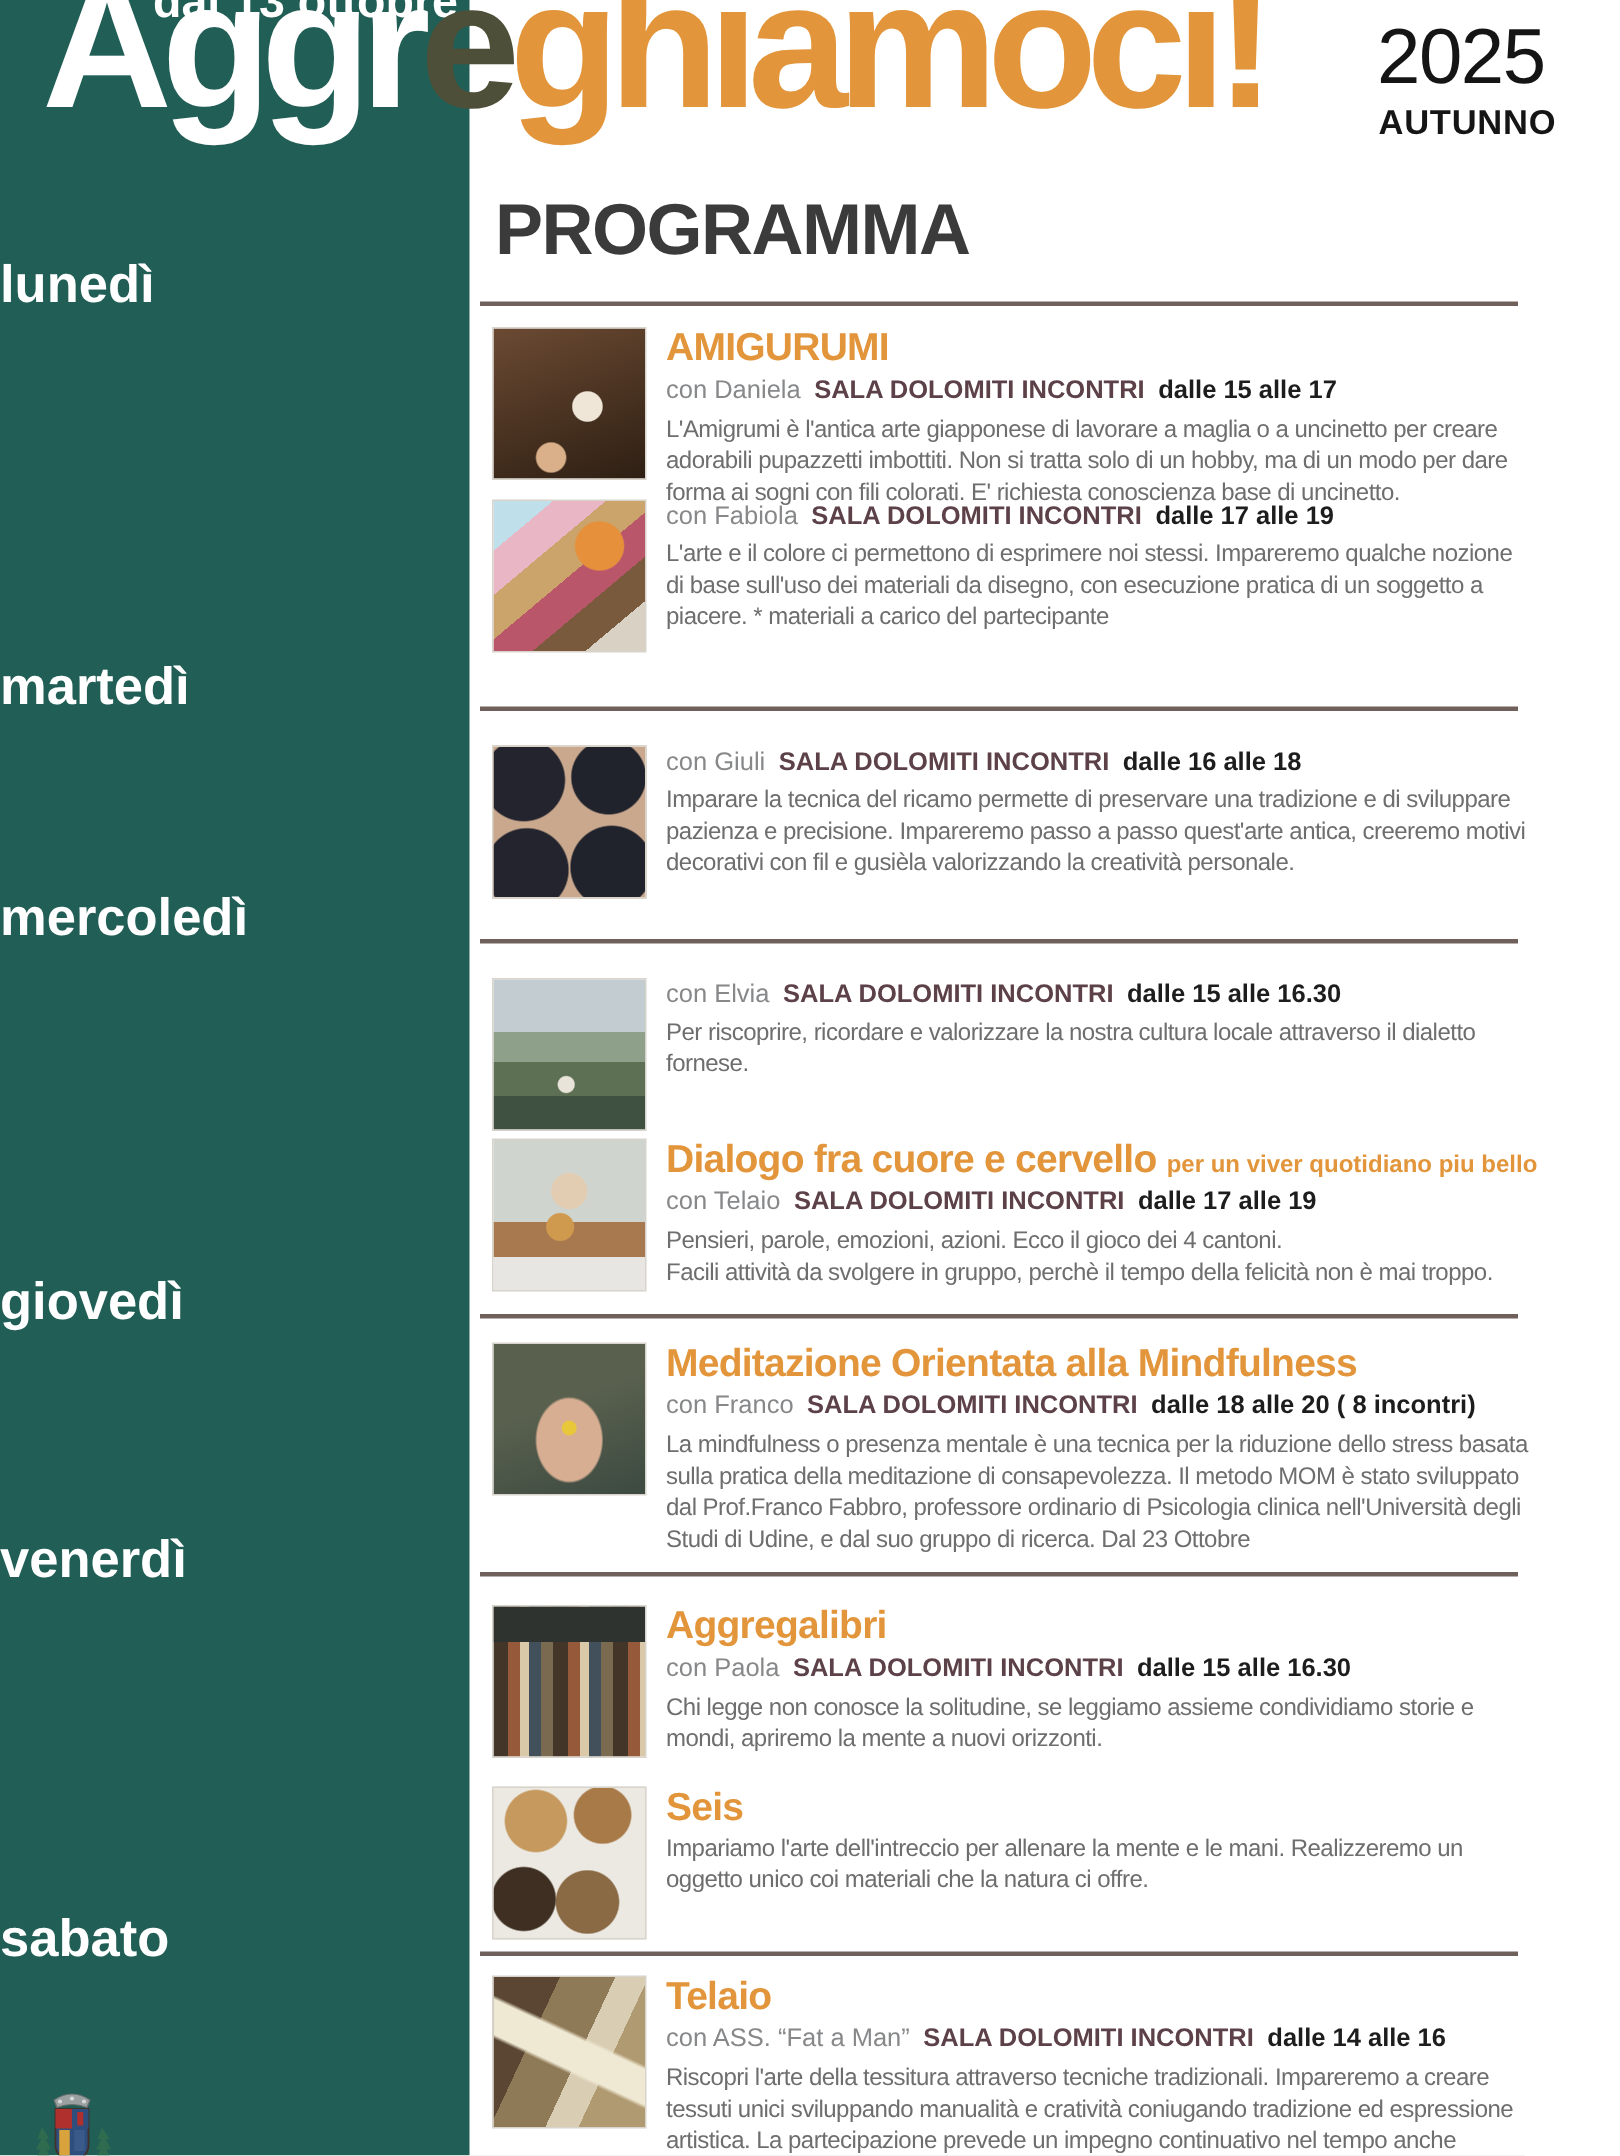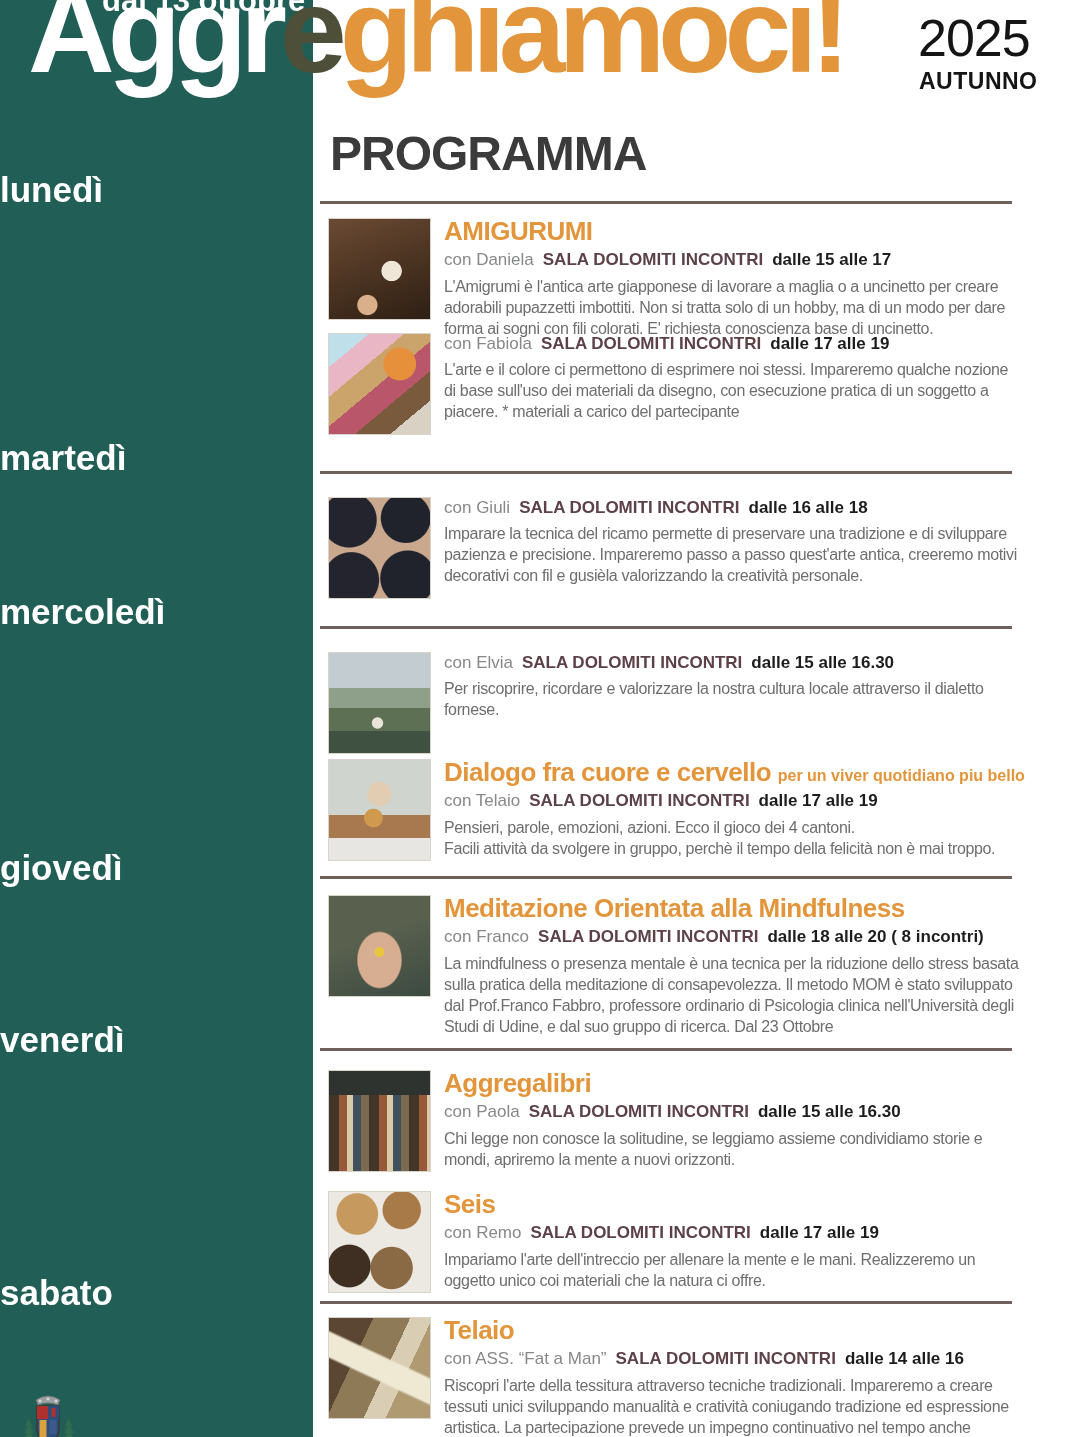--- a/index.html
+++ b/index.html
@@ -198,23 +198,20 @@
         <span class="econ">con Paola</span><span class="evenue">SALA DOLOMITI INCONTRI</span><span class="etime">dalle 15 alle 16.30</span>
       </div>
       <div class="edesc">Chi legge non conosce la solitudine, se leggiamo assieme condividiamo storie e mondi, apriremo la mente a nuovi orizzonti.</div>
     </div>
   </div>
 
   <div class="event" style="top:1191px">
     <div class="thumb t8"></div>
     <div class="etext">
       <div class="etitle">Seis</div>
-      <div class="emeta">
-        <span class="econ">con Remo</span><span class="evenue">SALA DOLOMITI INCONTRI</span><span class="etime">dalle 17 alle 19</span>
-      </div>
       <div class="edesc">Impariamo l'arte dell'intreccio per allenare la mente e le mani. Realizzeremo un oggetto unico coi materiali che la natura ci offre.</div>
     </div>
   </div>
 
   <div class="event" style="top:1317px">
     <div class="thumb t9"></div>
     <div class="etext">
       <div class="etitle">Telaio</div>
       <div class="emeta">
         <span class="econ">con ASS. “Fat a Man”</span><span class="evenue">SALA DOLOMITI INCONTRI</span><span class="etime">dalle 14 alle 16</span>

